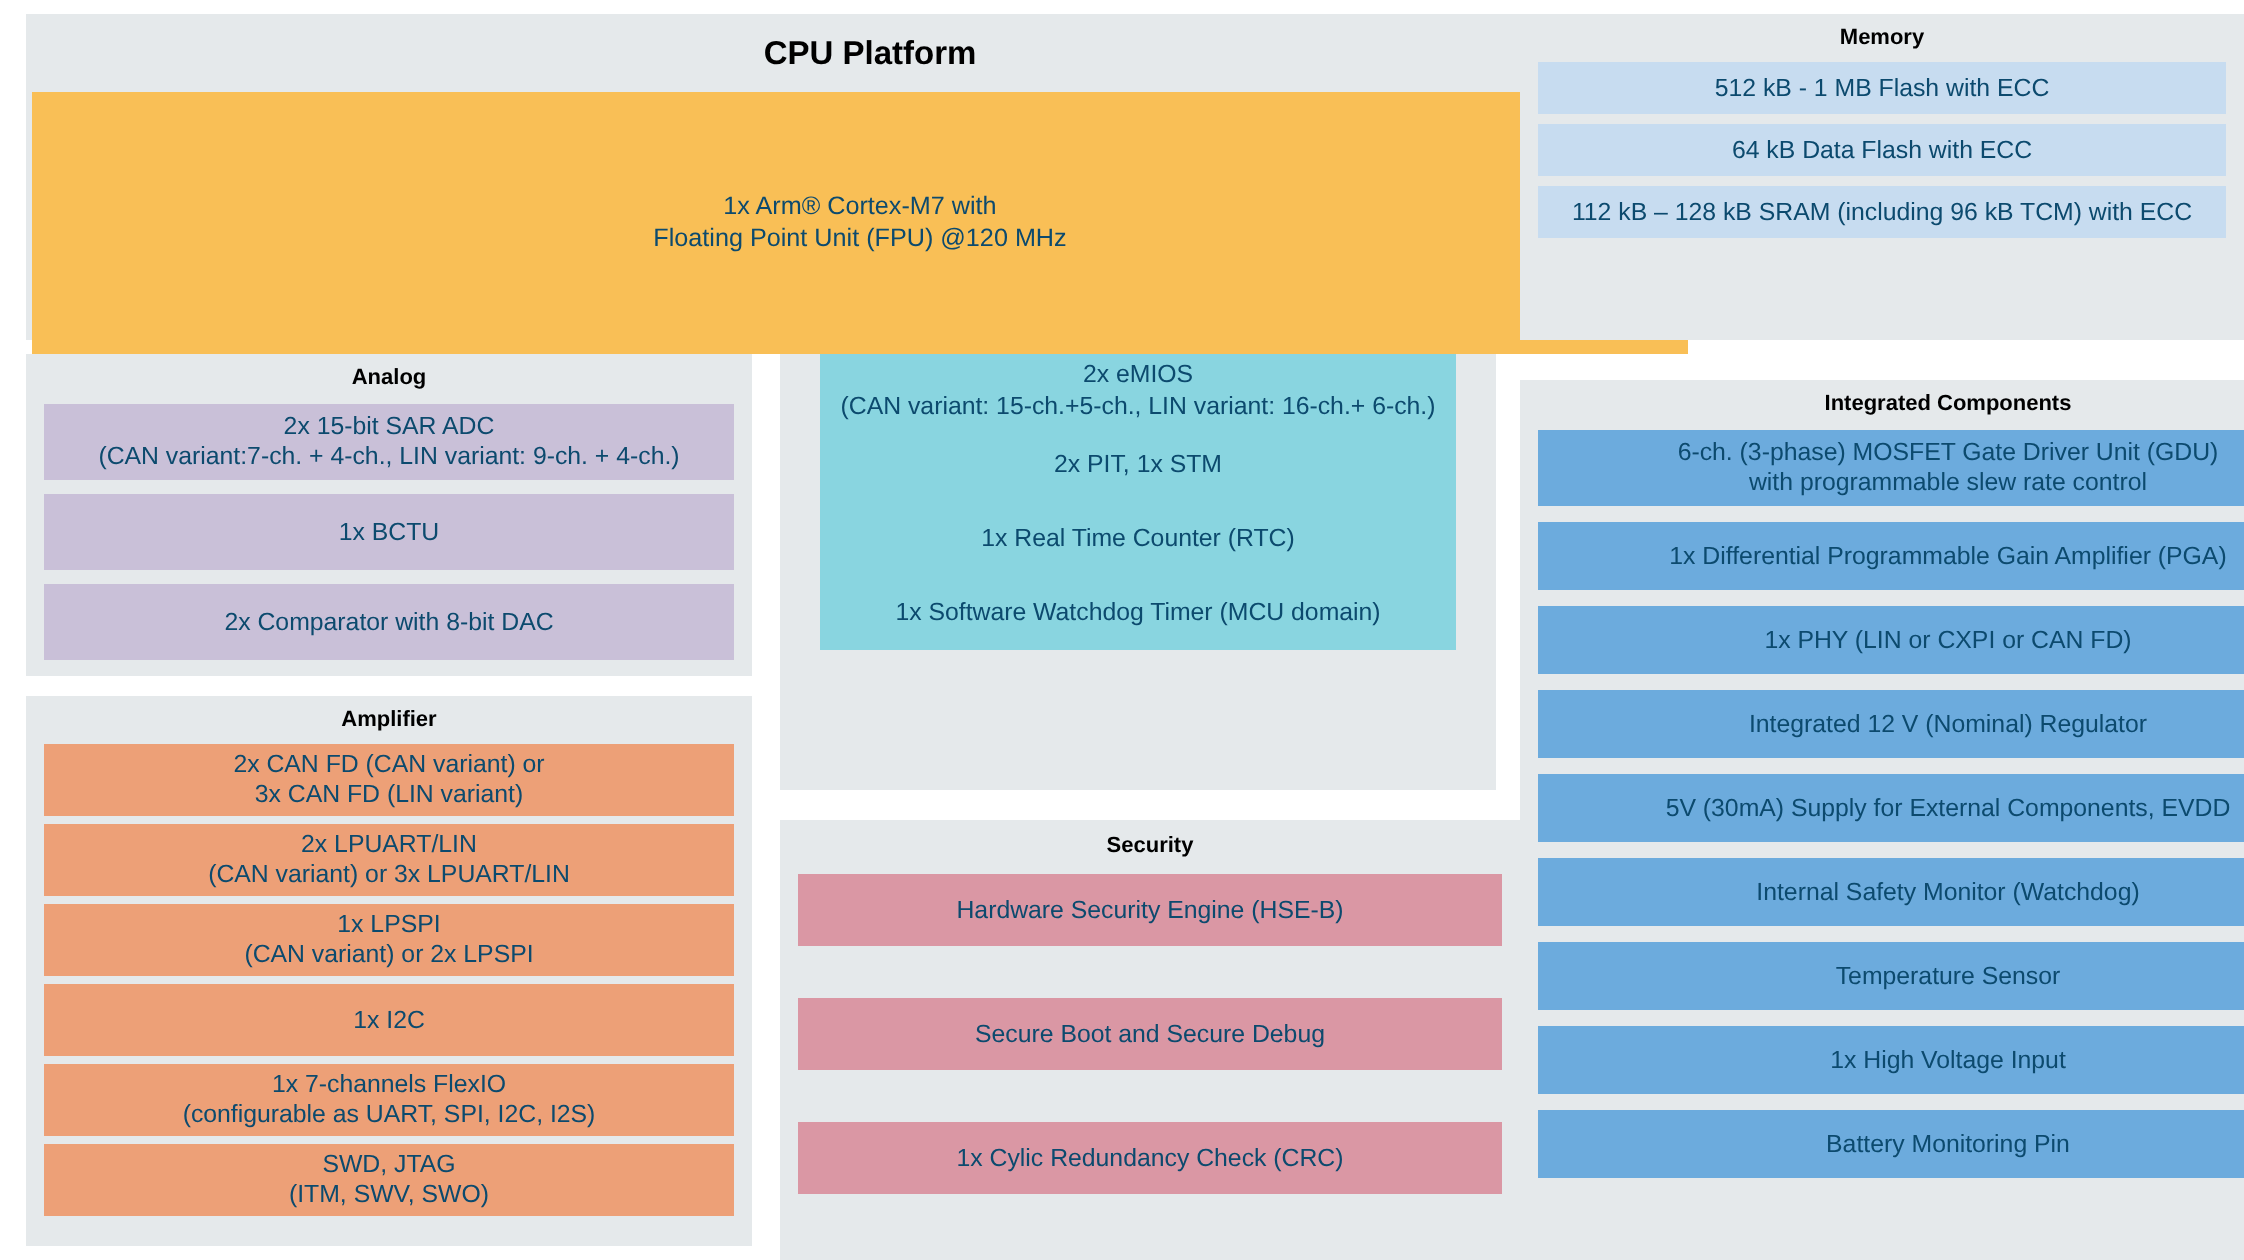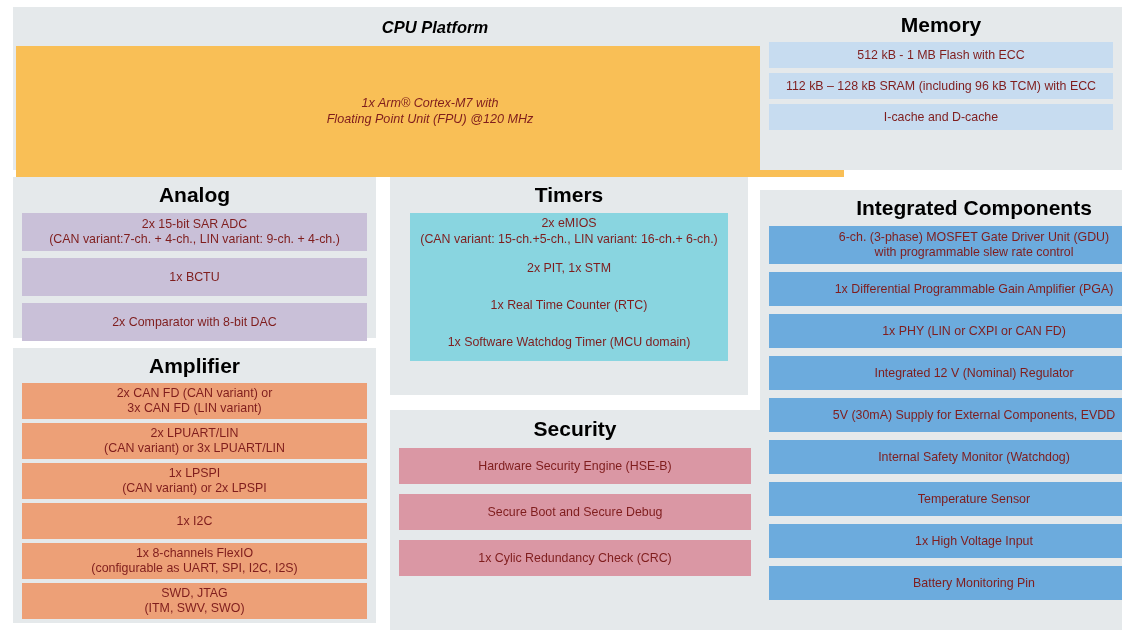--- a/index.html
+++ b/index.html
@@ -21,42 +21,42 @@
   }
   .panel {
     position: absolute;
     background: #e5e9eb;
     box-sizing: border-box;
     padding: 0;
   }
   .panel-title {
     text-align: center;
     font-weight: bold;
-    font-size: 21px;
+    font-size: 11px;
     color: #000000;
     line-height: 1.1;
   }
   .blocks {
     display: flex;
     flex-direction: column;
   }
   .block {
     box-sizing: border-box;
     display: flex;
     align-items: center;
     justify-content: center;
     text-align: center;
     font-size: 12.4px;
     line-height: 1.22;
-    color: #7f1d1d;
+    color: #0c4a6e;
     white-space: pre-line;
   }
 
   
-  #cpu-panel { left: 13px; top: 7px; width: 844px; height: 163px; font-style: italic; }
+  #cpu-panel { left: 13px; top: 7px; width: 844px; height: 163px; }
   #cpu-panel .panel-title { padding-top: 11px; font-size: 16.5px; }
   #cpu-panel .block {
     margin: 10px 13px 0 3px;
     height: 131px;
     background: #f9bf56;
     font-size: 12.6px;
   }
 
   
   #memory-panel { left: 760px; top: 7px; width: 362px; height: 163px; }
@@ -78,21 +78,21 @@
 
   
   #timers-panel { left: 390px; top: 177px; width: 358px; height: 218px; }
   #timers-panel .panel-title { padding-top: 6px; padding-bottom: 7px; }
   #timers-panel .blocks { margin: 0 20px; gap: 0; }
   #timers-panel .block { height: 37px; background: #89d5e0; }
 
   
   #security-panel { left: 390px; top: 410px; width: 370px; height: 220px; }
   #security-panel .panel-title { padding-top: 7px; padding-bottom: 8px; }
-  #security-panel .blocks { margin: 0 9px; gap: 10px; justify-content: flex-end; }
+  #security-panel .blocks { margin: 0 9px; gap: 26px; justify-content: flex-end; }
   #security-panel .block { height: 36px; background: #da97a4; }
 
   
   #integrated-panel { left: 760px; top: 190px; width: 428px; height: 453px; }
   #integrated-panel .panel-title { padding-top: 6px; padding-bottom: 7px; }
   #integrated-panel .blocks { margin: 0 9px; gap: 8px; }
   #integrated-panel .block { height: 34px; background: #6cabdd; }
   #integrated-panel .block.tall { height: 38px; }
 </style>
 </head>
@@ -103,22 +103,22 @@
   <div class="panel" id="cpu-panel">
     <div class="panel-title">CPU Platform</div>
     <div class="block">1x Arm® Cortex-M7 with
 Floating Point Unit (FPU) @120 MHz</div>
   </div>
 
   <div class="panel" id="memory-panel">
     <div class="panel-title">Memory</div>
     <div class="blocks">
       <div class="block">512 kB - 1 MB Flash with ECC</div>
+      <div class="block">64 kB Data Flash with ECC</div>
       <div class="block">112 kB – 128 kB SRAM (including 96 kB TCM) with ECC</div>
-      <div class="block">I-cache and D-cache</div>
     </div>
   </div>
 
   <div class="panel" id="analog-panel">
     <div class="panel-title">Analog</div>
     <div class="blocks">
       <div class="block">2x 15-bit SAR ADC
 (CAN variant:7-ch. + 4-ch., LIN variant: 9-ch. + 4-ch.)</div>
       <div class="block">1x BCTU</div>
       <div class="block">2x Comparator with 8-bit DAC</div>
@@ -128,29 +128,28 @@
   <div class="panel" id="interfaces-panel">
     <div class="panel-title">Amplifier</div>
     <div class="blocks">
       <div class="block">2x CAN FD (CAN variant) or
 3x CAN FD (LIN variant)</div>
       <div class="block">2x LPUART/LIN
 (CAN variant) or 3x LPUART/LIN</div>
       <div class="block">1x LPSPI
 (CAN variant) or 2x LPSPI</div>
       <div class="block">1x I2C</div>
-      <div class="block">1x 8-channels FlexIO
+      <div class="block">1x 7-channels FlexIO
 (configurable as UART, SPI, I2C, I2S)</div>
       <div class="block">SWD, JTAG
 (ITM, SWV, SWO)</div>
     </div>
   </div>
 
   <div class="panel" id="timers-panel">
-    <div class="panel-title">Timers</div>
     <div class="blocks">
       <div class="block">2x eMIOS
 (CAN variant: 15-ch.+5-ch., LIN variant: 16-ch.+ 6-ch.)</div>
       <div class="block">2x PIT, 1x STM</div>
       <div class="block">1x Real Time Counter (RTC)</div>
       <div class="block">1x Software Watchdog Timer (MCU domain)</div>
     </div>
   </div>
 
   <div class="panel" id="security-panel">

